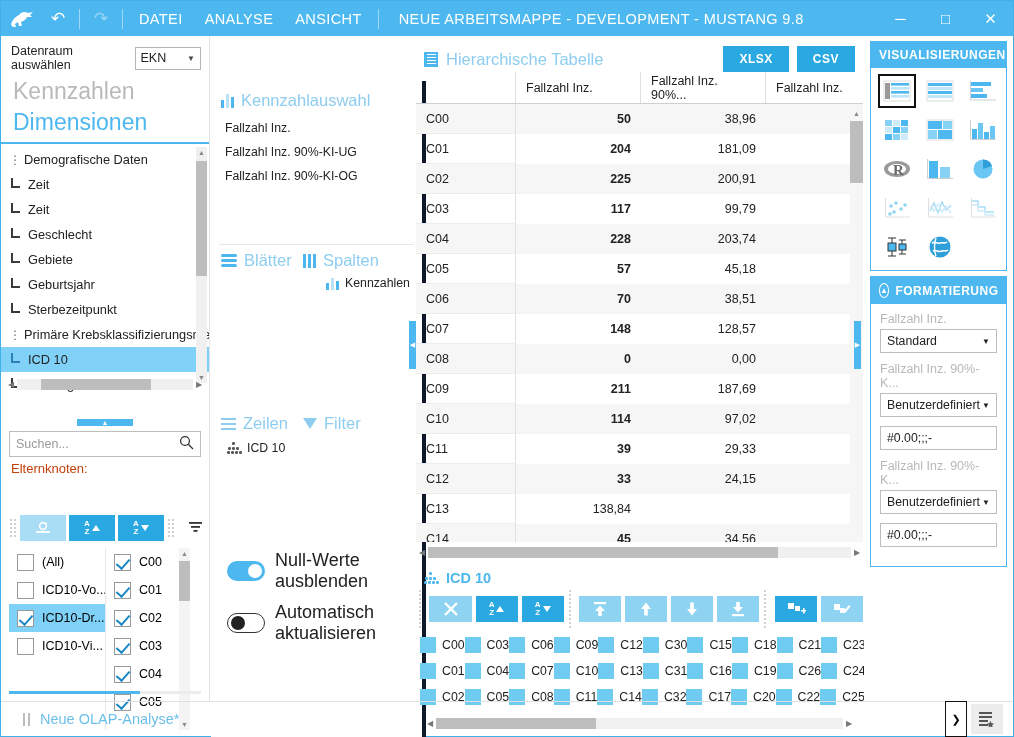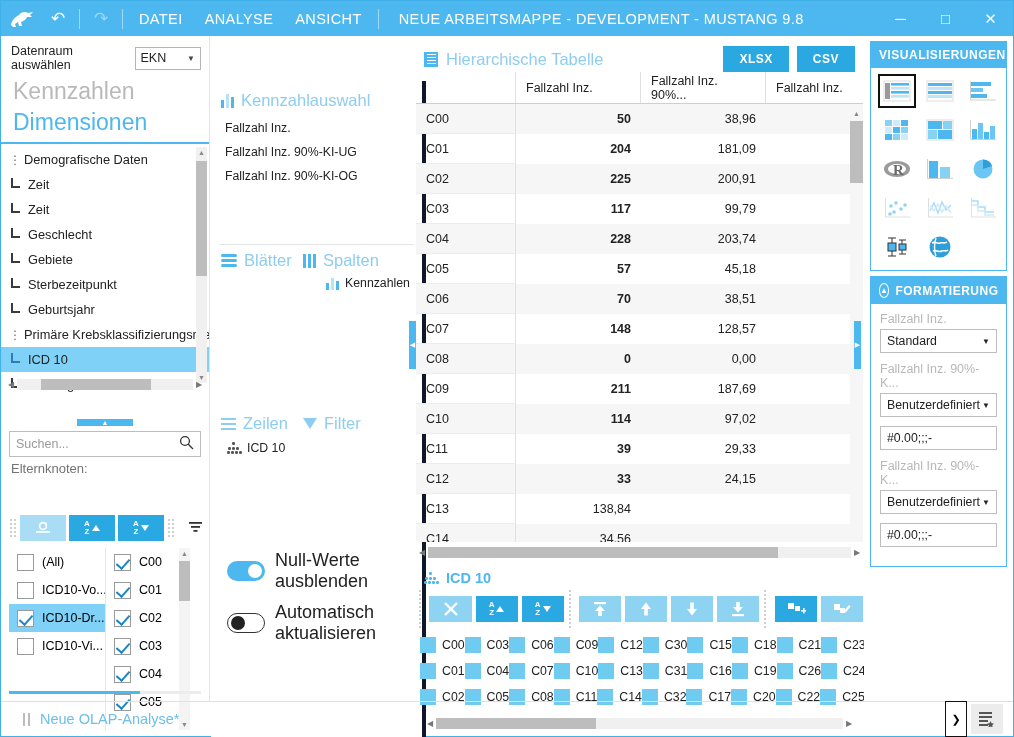--- a/index.html
+++ b/index.html
@@ -98,21 +98,21 @@
   .search-box {
     position: absolute; left: 8px; right: 8px; top: 395px; height: 26px;
     border: 1px solid #bdbdbd; display: flex; align-items: center; padding: 0 6px;
   }
   .search-box input {
     border: 0; outline: 0; flex: 1; font-size: 12.5px; color: #333;
     font-family: "Liberation Sans", sans-serif; background: transparent;
   }
   .search-box input::placeholder { color: #9a9a9a; }
   .parent-label {
-    position: absolute; left: 10px; top: 425px; font-size: 13px; color: #737373;
+    position: absolute; left: 10px; top: 425px; font-size: 13px; color: #c2410c;
   }
 
   .sort-toolbar {
     position: absolute; left: 8px; top: 478px; width: 195px; height: 28px;
     display: flex; align-items: center; gap: 3px;
   }
   .grip { width: 8px; height: 22px; display: flex; flex-wrap: wrap; align-content: center; gap: 2px; padding: 0 1px; }
   .grip i { width: 2px; height: 2px; background: #cfcfcf; display: block; }
   .tbtn {
     width: 46px; height: 26px; background: #2aa8e2; color: #fff;
@@ -325,25 +325,25 @@
         <div class="tree-item">
           <span class="ic-dim"></span>
           <span>Geschlecht</span>
         </div>
         <div class="tree-item">
           <span class="ic-dim"></span>
           <span>Gebiete</span>
         </div>
         <div class="tree-item">
           <span class="ic-dim"></span>
-          <span>Sterbezeitpunkt</span>
+          <span>Geburtsjahr</span>
         </div>
         <div class="tree-item">
           <span class="ic-dim"></span>
-          <span>Geburtsjahr</span>
+          <span>Sterbezeitpunkt</span>
         </div>
         <div class="tree-item">
           <span class="ic-group">⋮</span>
           <span>Primäre Krebsklassifizierungsmeı</span>
         </div>
         <div class="tree-item selected">
           <span class="ic-dim"></span>
           <span>ICD 10</span>
         </div>
         <div class="tree-item">
@@ -668,20 +668,21 @@
             <div class="gc c2">24,15</div>
             <div class="gc c3"></div>
           </div>
         <div class="grow">
             <div class="gc c0">C13</div>
             <div class="gc c2">138,84</div>
             <div class="gc c3"></div>
           </div>
         <div class="grow">
             <div class="gc c0">C14</div>
+            <div class="gc c1">45</div>
             <div class="gc c2">34,56</div>
             <div class="gc c3"></div>
           </div>
 
         <div class="grid-vscroll">
           <div class="vs-arrow" style="width:13px;">▲</div>
           <div class="vs-thumb" style="top:13px;height:62px;width:13px;"></div>
 
         </div>
       </div>

